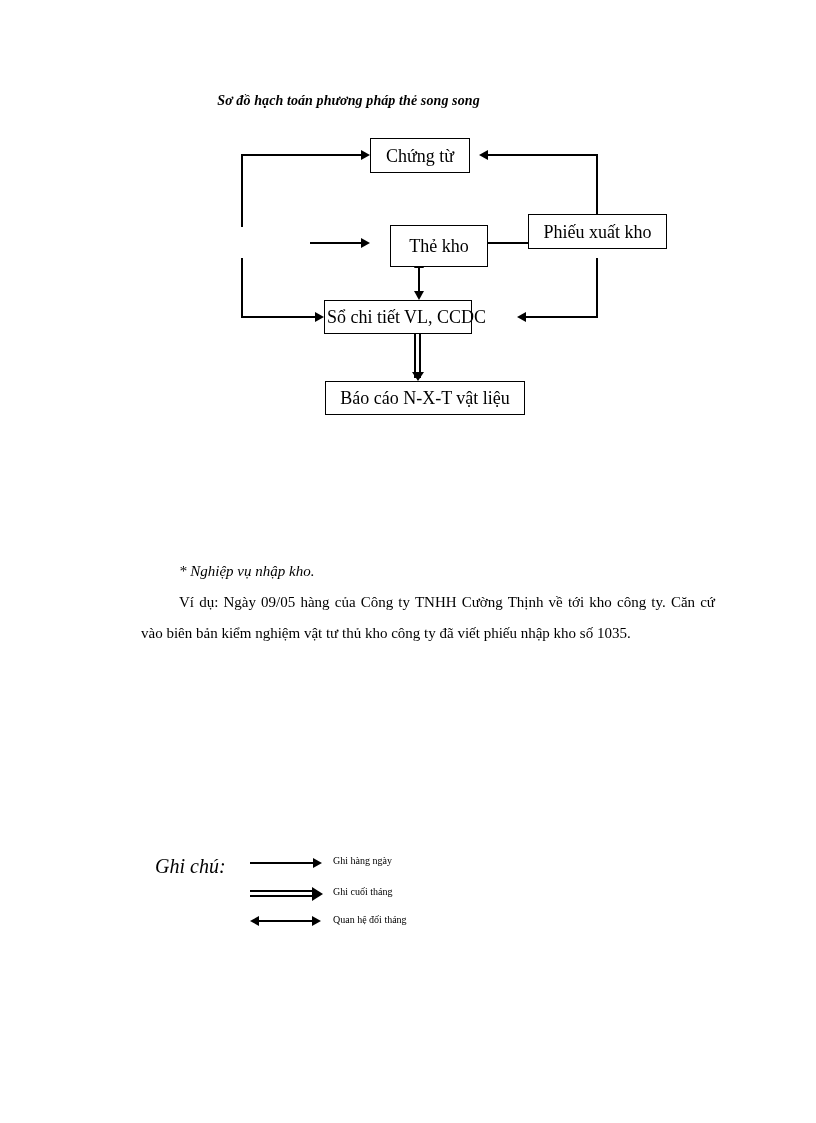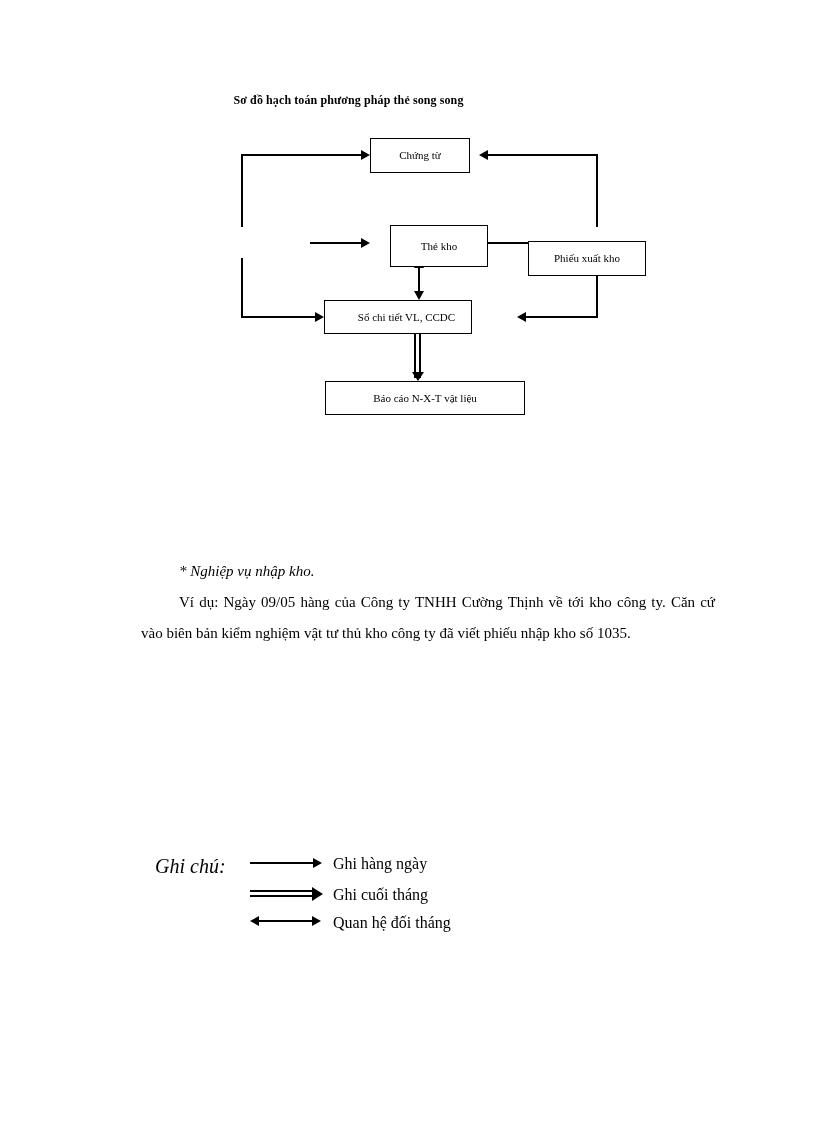--- a/index.html
+++ b/index.html
@@ -25,52 +25,53 @@
     background: #ffffff;
   }
 
   
   .diagram-title {
     position: absolute;
     left: 0;
     top: 93px;
     width: 697px;
     text-align: center;
-    font-size: 12px;
+    font-size: 14px;
     font-weight: bold;
     letter-spacing: 0.1px;
+    font-style: italic;
   }
 
   
   #diagram {
     position: absolute;
     left: 0;
     top: 0;
     width: 816px;
     height: 520px;
   }
 
   .node {
     position: absolute;
     border: 1.4px solid #000000;
     background: #ffffff;
     box-sizing: border-box;
     display: flex;
     align-items: center;
     justify-content: center;
-    font-size: 11px;
+    font-size: 18px;
     line-height: 1;
     z-index: 3;
     white-space: nowrap;
   }
 
   #node-chungtu      { left: 370px; top: 138px; width: 100px; height: 35px; }
   #node-phieunhap    { left: 171px; top: 225px; width: 139px; height: 35px; }
   #node-thekho       { left: 370px; top: 225px; width: 98px;  height: 42px; margin-left: 20px; }
-  #node-phieuxuat    { left: 528px; top: 241px; width: 118px; height: 35px; }
+  #node-phieuxuat    { left: 528px; top: 214px; width: 139px; height: 35px; }
   #node-sochitiet    { left: 324px; top: 300px; width: 148px; height: 34px; padding-left: 17px; }
   #node-baocao       { left: 325px; top: 381px; width: 200px; height: 34px; }
 
   
   .ln {
     position: absolute;
     background: #000000;
     z-index: 1;
   }
   .ln.h { height: 1.6px; }
@@ -115,21 +116,21 @@
   .legend-title {
     position: absolute;
     left: 155px;
     top: 430px;
     font-size: 20px;
     font-style: italic;
   }
   .legend-row-label {
     position: absolute;
     left: 333px;
-    font-size: 16px;
+    font-size: 10px;
     white-space: nowrap;
   }
   #lg-label-0 { top: 430px; }
   #lg-label-1 { top: 461px; }
   #lg-label-2 { top: 489px; }
 
   .lg-art { position: absolute; }
 
   
   #body-text {

